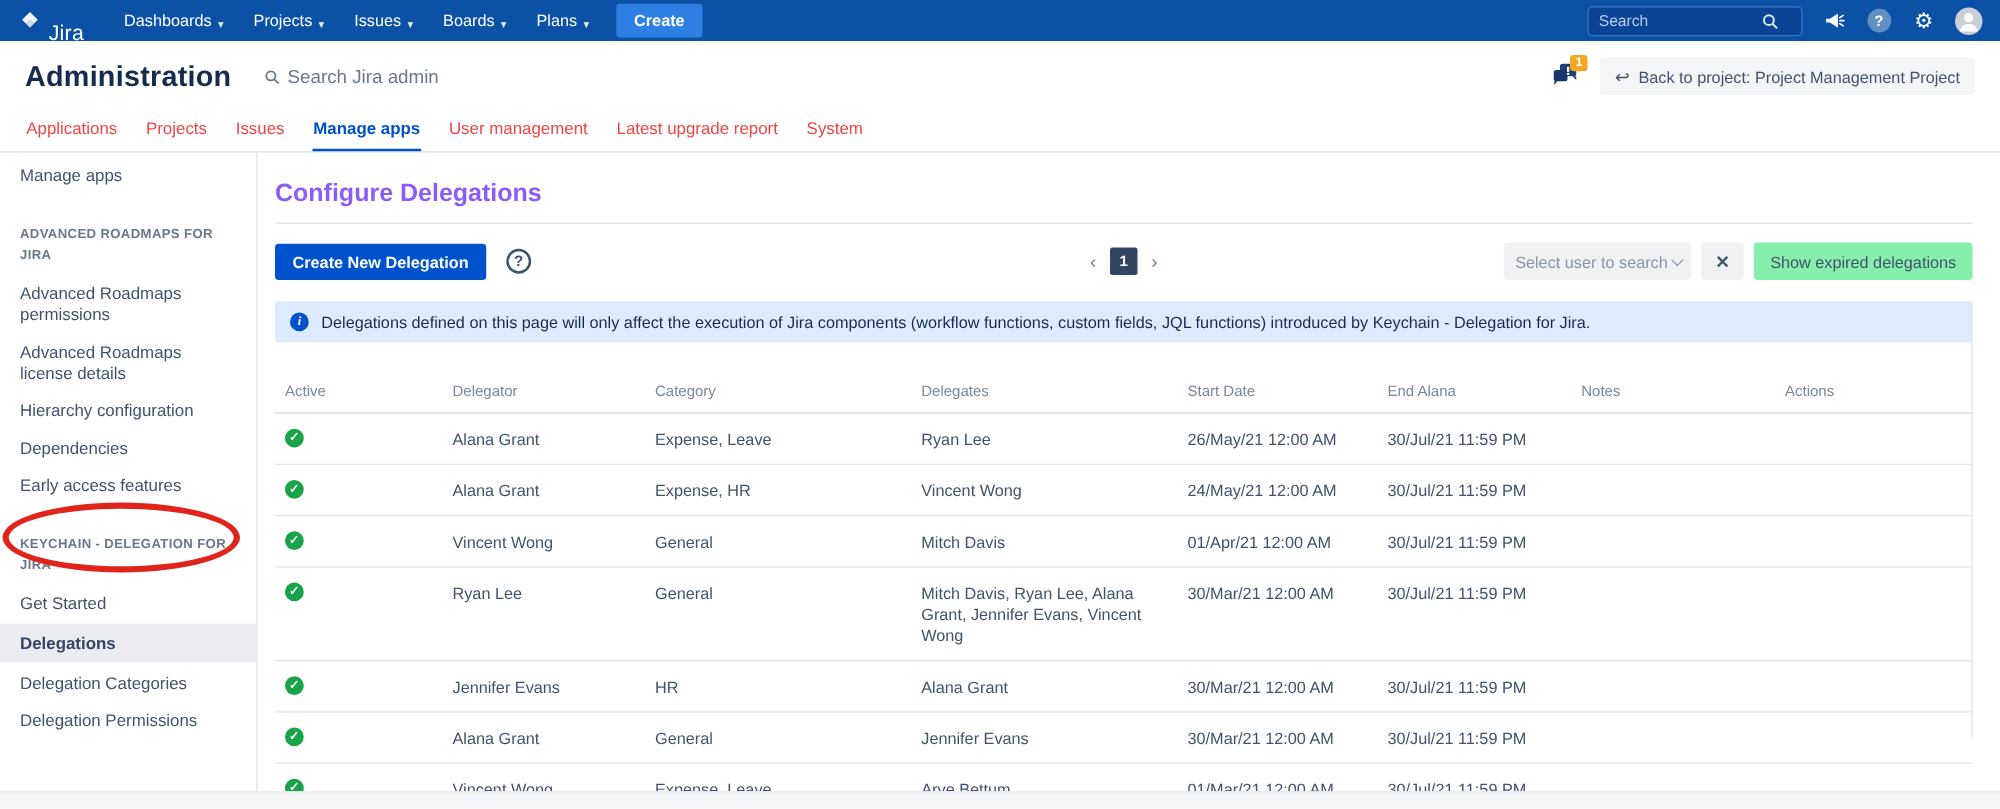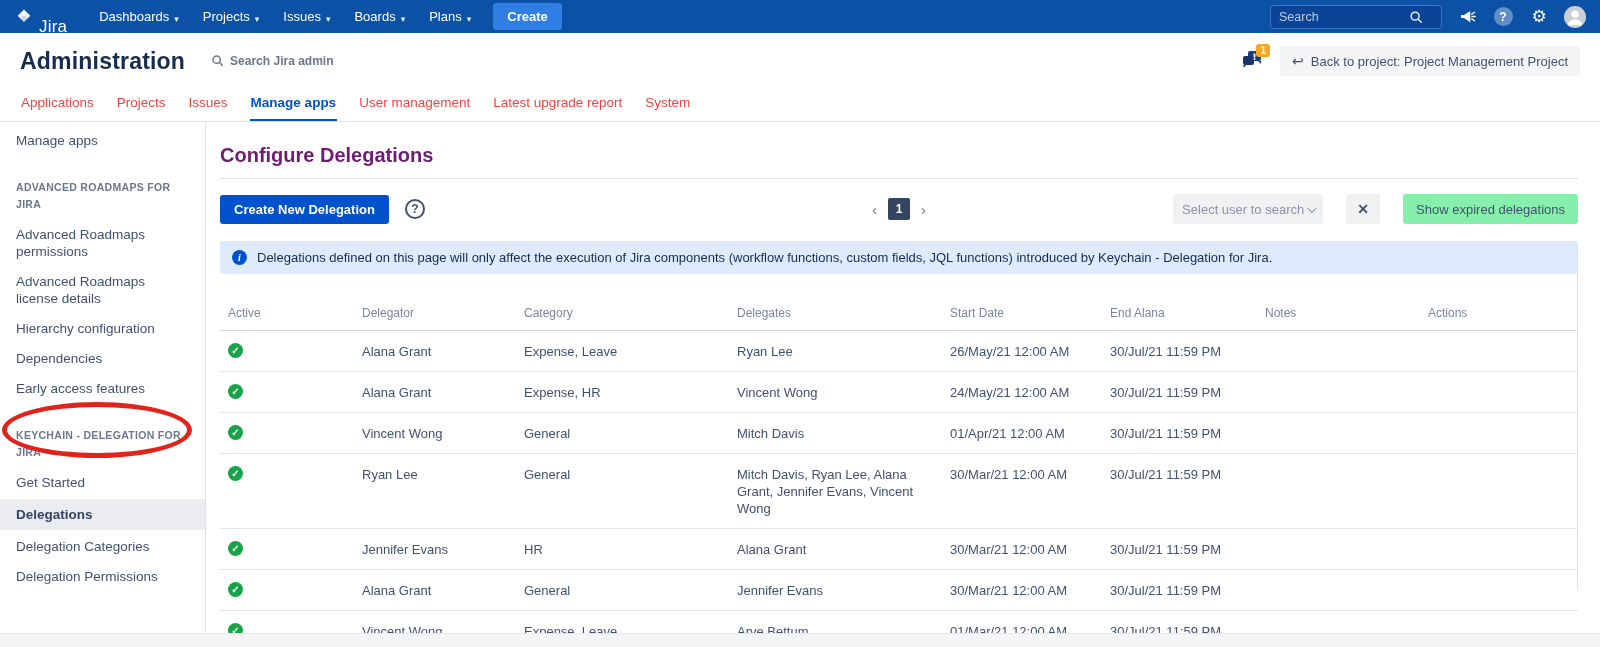--- a/index.html
+++ b/index.html
@@ -28,22 +28,22 @@
     cursor:pointer; }
   .q-circle { width:19px; height:19px; border-radius:50%; background:rgba(255,255,255,.35);
     color:#fff; font-size:12px; font-weight:700; display:flex; align-items:center; justify-content:center; }
   .gear-glyph { font-size:17px; color:#fff; }
   .avatar { width:22px; height:22px; border-radius:50%; background:#c9cfd6; overflow:hidden;
     display:flex; align-items:center; justify-content:center; }
 
   
   .admin-header { height:56px; display:flex; align-items:center; padding:0 20px; background:#fff; }
   .admin-title { font-size:23px; font-weight:600; color:#172b4d; letter-spacing:.2px; }
-  .admin-search { display:flex; gap:6px; margin-left:26px; color:#6b778c;
-    font-size:12px; cursor:text;font-weight:bold; }
+  .admin-search { display:flex; align-items:center; gap:6px; margin-left:26px; color:#6b778c;
+    font-size:15px; cursor:text; }
   .admin-header-right { margin-left:auto; display:flex; align-items:center; gap:14px; }
   .feedback-wrap { position:relative; width:26px; height:24px; cursor:pointer; }
   .badge { position:absolute; top:-5px; right:-4px; background:#f5a623; color:#fff;
     font-size:10px; font-weight:700; border-radius:3px; padding:0 4px; line-height:13px; }
   .back-btn { background:#f4f5f7; border:none; border-radius:3px; color:#42526e;
     font-size:13px; padding:7px 12px; display:flex; align-items:center; gap:7px; cursor:pointer; }
   .back-arrow { font-size:14px; color:#42526e; }
 
   
   .tabbar { display:flex; gap:21px; padding:0 20px; border-bottom:1px solid #dfe1e6; height:33px; }
@@ -58,35 +58,35 @@
   .sb-entry { font-size:13.5px; color:#42526e; padding:5px 18px 5px 16px; line-height:17px;
     margin:3px 0; cursor:pointer; }
   .sb-entry.heading { font-size:10.5px; color:#6b778c; font-weight:700; letter-spacing:.3px;
     margin:20px 0 2px; cursor:default; }
   .sb-entry.sel { background:#ebecf0; font-weight:700; color:#344563; padding-top:7px; padding-bottom:7px; }
   .red-ellipse { position:absolute; left:2px; top:280px; width:190px; height:56px;
     border:5px solid #e0241c; border-radius:50%; pointer-events:none; z-index:5; }
 
   
   .main { flex:1; padding:20px 22px 0 14px; position:relative; }
-  .page-title { font-size:20px; font-weight:600; color:#701a75; padding:2px 0 11px;
+  .page-title { font-size:20px; font-weight:600; color:#8b5cf6; padding:2px 0 11px;
     border-bottom:1px solid #dfe1e6; }
   .toolbar { position:relative; display:flex; align-items:center; margin-top:15px; height:30px; }
   .primary-btn { background:#0052cc; color:#fff; border:none; border-radius:3px;
     font-size:13px; font-weight:700; padding:7px 14px; cursor:pointer; }
   .help-circle { width:20px; height:20px; border:2px solid #42526e; border-radius:50%;
     color:#42526e; font-size:12px; font-weight:700; display:flex; align-items:center;
     justify-content:center; margin-left:16px; cursor:pointer; }
   .pager { position:absolute; left:50%; transform:translateX(-50%); display:flex;
     align-items:center; gap:11px; }
   .pg-arrow { color:#6b778c; font-size:15px; cursor:pointer; }
   .pg-current { width:22px; height:22px; background:#344563; color:#fff; font-size:12px;
     font-weight:700; border-radius:2px; display:flex; align-items:center; justify-content:center;
     cursor:default; }
-  .toolbar-right { margin-left:auto; display:flex; align-items:center; gap:23px; }
+  .toolbar-right { margin-left:auto; display:flex; align-items:center; gap:8px; }
   .user-select { width:150px; height:30px; background:#f0f1f3; border-radius:3px;
     display:flex; align-items:center; padding:0 9px; color:#8a94a6; font-size:13px; cursor:pointer; }
   .chev { margin-left:auto; width:7px; height:7px; border-right:1.5px solid #8a94a6;
     border-bottom:1.5px solid #8a94a6; transform:rotate(45deg) translateY(-2px); }
   .clear-btn { width:34px; height:30px; background:#f0f1f3; border:none; border-radius:3px;
     color:#42526e; font-size:14px; font-weight:700; cursor:pointer; }
   .gray-btn { height:30px; background:#86efac; border:none; border-radius:3px;
     color:#42526e; font-size:13px; padding:0 13px; cursor:pointer; }
 
   .info-banner { margin-top:17px; background:#deebff; border-radius:3px; display:flex;

